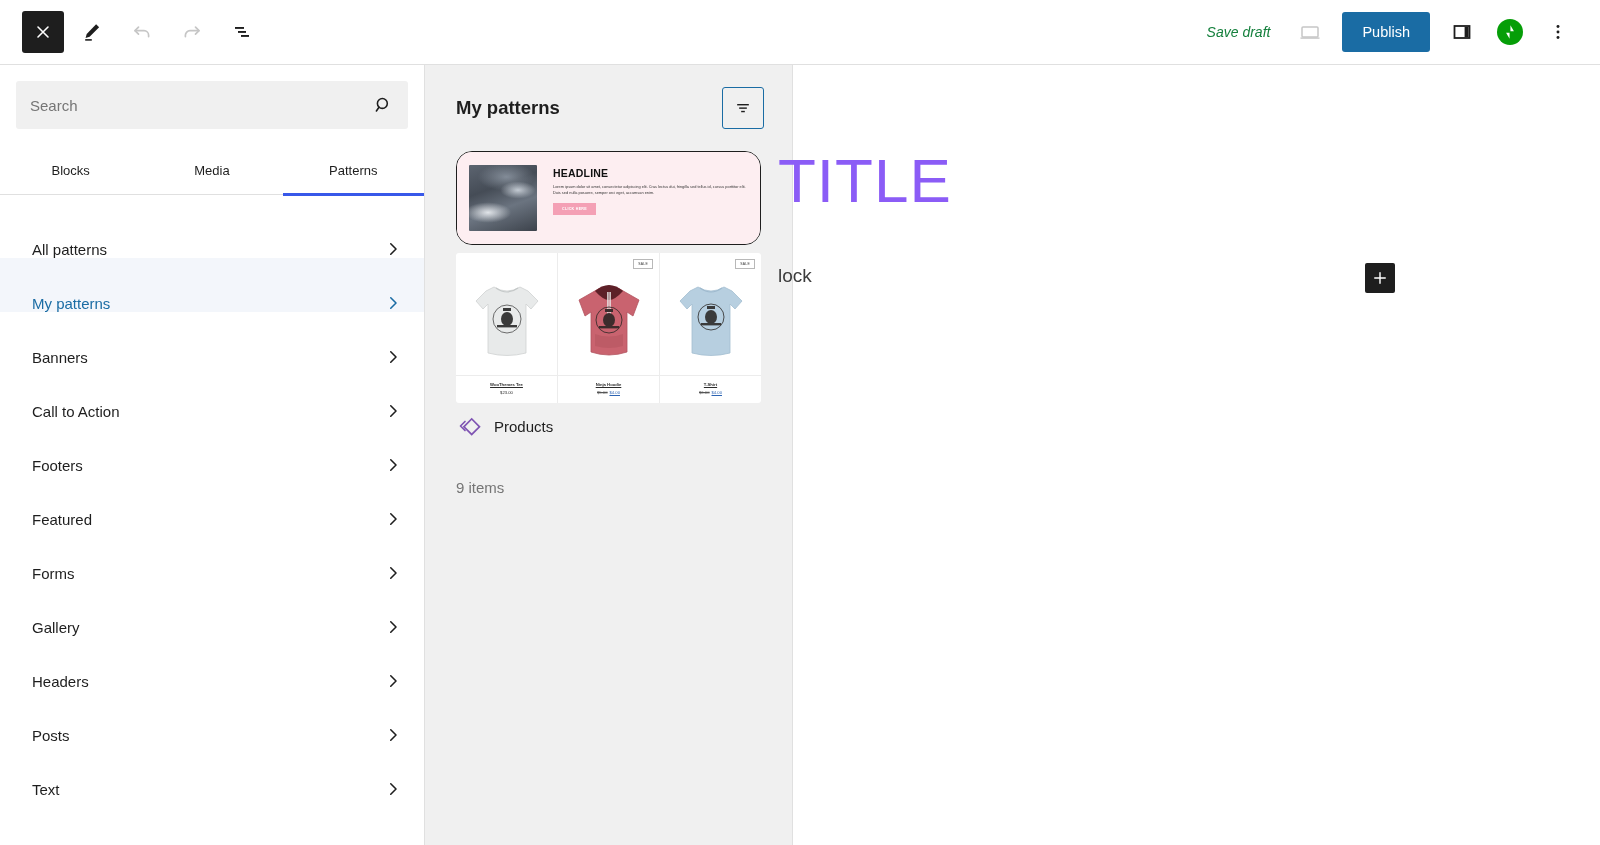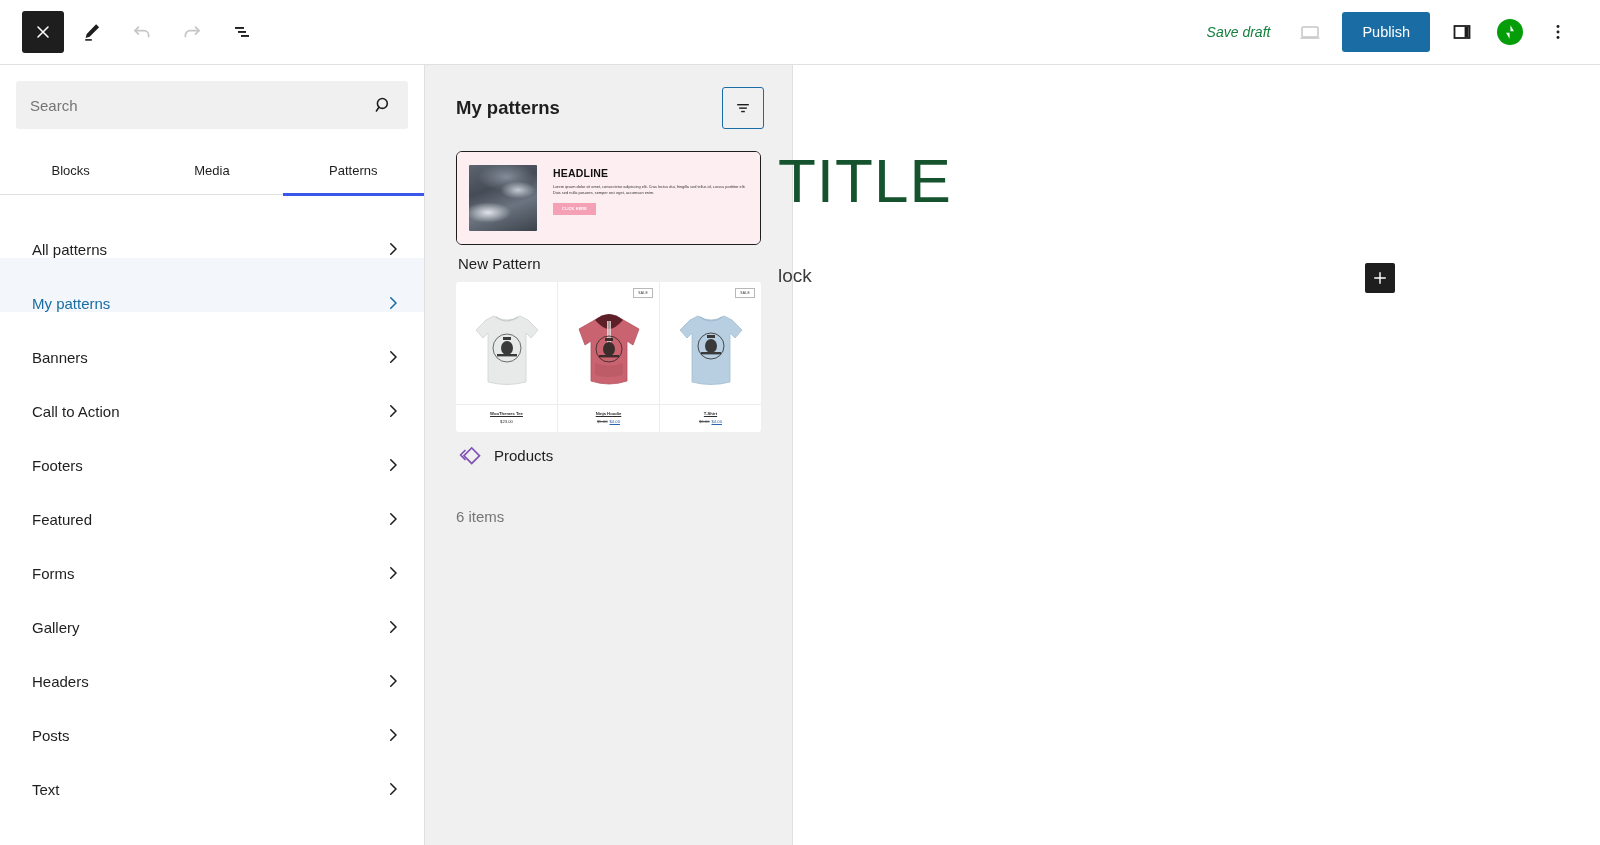--- a/index.html
+++ b/index.html
@@ -106,21 +106,21 @@
   .filter-btn {
     width: 42px; height: 42px; border: 1.5px solid #1a6ca4; border-radius: 3px;
     background: #f0f0f0; display: flex; align-items: center; justify-content: center;
     cursor: pointer;
   }
 
   .pp-body { padding: 12px 31px 0 31px; }
 
   .pattern-card { margin-bottom: 8px; }
   .pattern-frame {
-    border: 1.5px solid #1e1e1e; border-radius: 6px; overflow: hidden;
+    border: 1.5px solid #1e1e1e; border-radius: 16px; overflow: hidden;
     background: #ffffff; cursor: pointer;
   }
   .pattern-frame.plain { border: none; border-radius: 3px; }
   .pattern-label {
     font-size: 15px; color: #1e1e1e; padding: 10px 2px 2px 2px;
     display: flex; align-items: center; gap: 10px;
   }
 
   
   .hero {
@@ -176,21 +176,21 @@
 
   .pp-count { font-size: 15px; color: #757575; padding: 30px 31px 0 31px; }
 
   
   .canvas {
     position: absolute; top: 65px; left: 793px; right: 0; height: 780px;
     background: #ffffff;
   }
   .post-title {
     position: absolute; left: -15px; top: 80px;
-    font-size: 62px; font-weight: normal; color: #14532d;
+    font-size: 62px; font-weight: normal; color: #8b5cf6;
     letter-spacing: 1px; white-space: nowrap;
   }
   .post-body {
     position: absolute; left: -15px; top: 200px;
     font-size: 19px; color: #3c3c3c; white-space: nowrap;
   }
   .inserter-plus {
     position: absolute; left: 572px; top: 198px;
     width: 30px; height: 30px; background: #1e1e1e; border-radius: 2px;
     display: flex; align-items: center; justify-content: center; cursor: pointer;
@@ -417,23 +417,20 @@
       <div class="pattern-card">
         <div class="pattern-frame">
           <div class="hero">
             <div class="hero-img"></div>
             <div class="hero-txt">
               <div class="hero-h">HEADLINE</div>
               <div class="hero-p">Lorem ipsum dolor sit amet, consectetur adipiscing elit. Cras lectus dui, fringilla sed tellus id, cursus porttitor elit. Duis sed nulla posuere, semper orci eget, accumsan enim.</div>
               <div class="hero-cta">CLICK HERE</div>
             </div>
           </div>
-        </div>
-        <div class="pattern-label">
-          <span>New Pattern</span>
         </div>
       </div>
 
       <div class="pattern-card">
         <div class="pattern-frame plain">
           <div class="products">
 
             <div class="prod-col">
               <div class="prod-shot">
                 <svg width="74" height="82" viewBox="0 0 74 82">
@@ -500,21 +497,21 @@
           <svg width="26" height="26" viewBox="0 0 26 26">
             <rect x="8.2" y="8.2" width="11" height="11" transform="rotate(45 13.7 13.7)" stroke="#7f54b3" stroke-width="1.7" fill="none"></rect>
             <path d="M7 8.5 L2.5 13 L7 17.5" stroke="#7f54b3" stroke-width="1.7" fill="none" stroke-linecap="round" stroke-linejoin="round"></path>
           </svg>
           <span>Products</span>
         </div>
       </div>
 
     </div>
 
-    <div class="pp-count">6 items</div>
+    <div class="pp-count">9 items</div>
   </div>
 
   <div class="canvas">
     <div class="post-title">TITLE</div>
     <div class="post-body">lock</div>
     <div class="inserter-plus">
       <svg width="18" height="18" viewBox="0 0 24 24">
         <path d="M12 5 V19 M5 12 H19" stroke="#ffffff" stroke-width="1.9" stroke-linecap="round"></path>
       </svg>
     </div>

